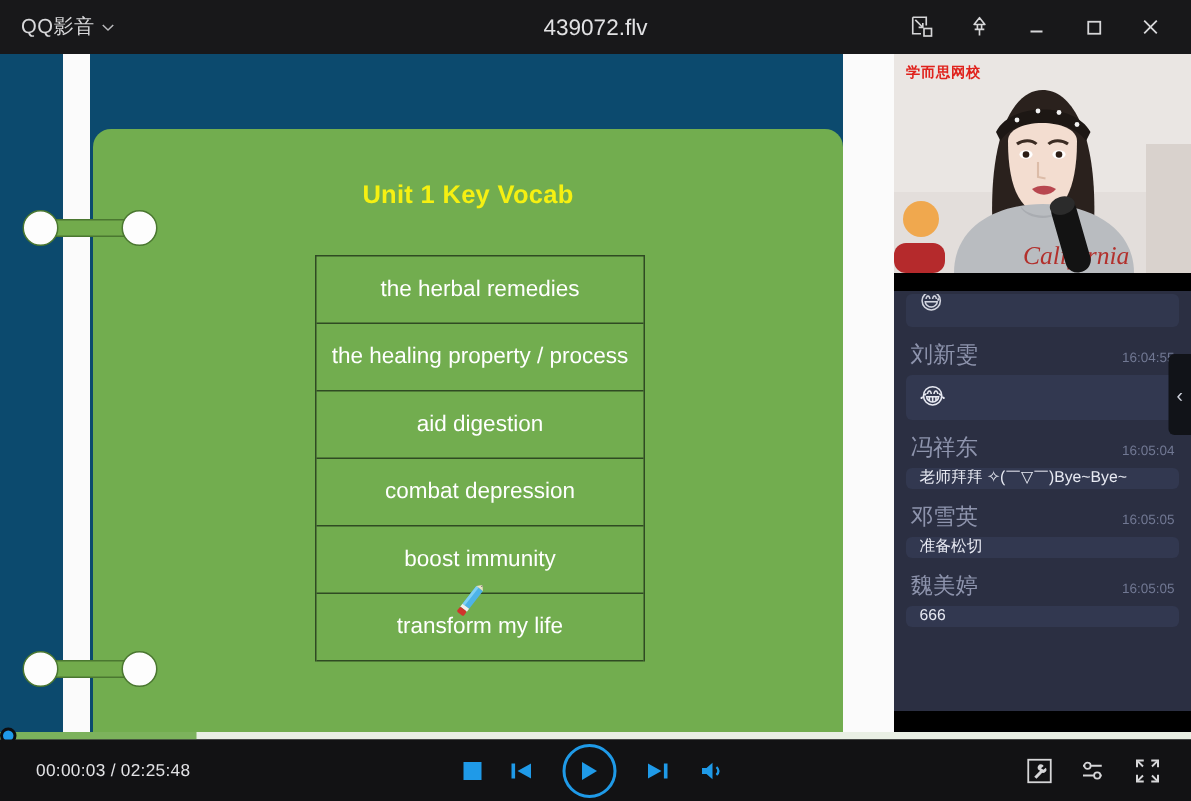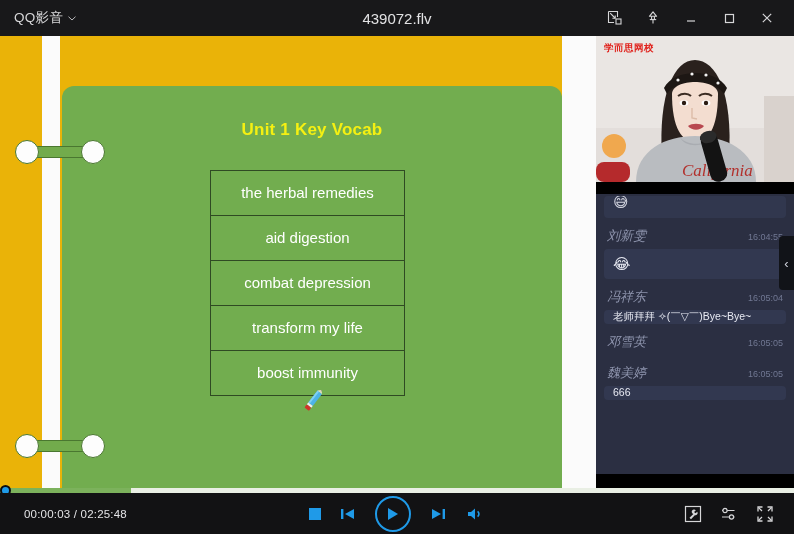--- a/index.html
+++ b/index.html
@@ -32,40 +32,40 @@
   .tb-btn {
     width: 38px; height: 36px; display: flex; align-items: center; justify-content: center;
     cursor: pointer;
   }
   .tb-btn svg { display: block; }
   .tb-btn.close { margin-right: 8px; }
 
   
   .stage {
     position: absolute; left: 0; top: 36px; width: 596px; height: 452px;
-    background: #eab308; overflow: hidden;
+    background: #0c4a6e; overflow: hidden;
   }
   .stage-white-strip {
     position: absolute; left: 42px; top: 0; width: 18px; height: 452px;
     background: #fbfbfb;
   }
   .stage-right-white {
     position: absolute; left: 562px; top: 0; width: 34px; height: 452px;
     background: #fbfbfb;
   }
   .slide-card {
     position: absolute; left: 62px; top: 50px; width: 500px; height: 424px;
     background: #72ad4f; border-radius: 12px 12px 0 0;
   }
   .slide-title {
     position: absolute; left: 0; right: 0; top: 34px; text-align: center;
     color: #f5f012; font-size: 17px; font-weight: bold; letter-spacing: .2px;
   }
   .vocab-table {
-    position: absolute; left: 148px; top: 84px; width: 195px;
+    position: absolute; left: 148px; top: 84px; width: 220px;
     border: 1px solid #2f4a23; border-bottom: none;
   }
   .vocab-row {
     border-bottom: 1px solid #2f4a23;
     min-height: 45px;
     display: flex; align-items: center; justify-content: center;
     color: #ffffff; font-size: 15px; text-align: center;
     padding: 6px 8px; line-height: 1.25;
   }
 
@@ -102,21 +102,21 @@
   }
   .chatlist {
     position: absolute; left: 0; top: 146px; width: 198px; height: 340px;
     padding: 6px 8px 0 8px; overflow: hidden;
   }
   .chat-msg { margin-bottom: 9px; }
   .chat-head {
     display: flex; justify-content: space-between; align-items: baseline;
     padding: 0 3px 4px 3px;
   }
-  .chat-name { color: #8e94ad; font-size: 13px; font-style: italic; }
+  .chat-name { color: #8e94ad; font-size: 15px; }
   .chat-time { color: #6f7governs; }
   .chat-time { color: #717893; font-size: 9px; }
   .chat-bubble {
     background: #323850; border-radius: 4px; padding: 0 9px;
     color: #e7e9f2; font-size: 10.5px; min-height: 14px; line-height: 1.3;
     word-break: break-all;
   }
   .chat-bubble.emoji { font-size: 15px; padding: 5px 9px; }
   .chat-partial { opacity: .9; }
   .panel-collapse {
@@ -217,24 +217,25 @@
   </div>
 
   <div class="stage">
     <div class="stage-white-strip"></div>
     <div class="stage-right-white"></div>
 
     <div class="slide-card">
       <div class="slide-title">Unit 1 Key Vocab</div>
       <div class="vocab-table">
         <div class="vocab-row">the herbal remedies</div>
+        <div class="vocab-row">the healing property / process</div>
         <div class="vocab-row">aid digestion</div>
         <div class="vocab-row">combat depression</div>
+        <div class="vocab-row">boost immunity</div>
         <div class="vocab-row">transform my life</div>
-        <div class="vocab-row">boost immunity</div>
       </div>
     </div>
 
     <div class="barbell" id="barbell-1">
       <div class="bar"></div>
         <div class="ball l"></div>
         <div class="ball r"></div>
     </div>
     <div class="barbell" id="barbell-2">
       <div class="bar"></div>
@@ -321,20 +322,21 @@
           <span class="chat-time">16:05:04</span>
         </div>
         <div class="chat-bubble">老师拜拜 ✧(￣▽￣)Bye~Bye~</div>
       </div>
 
       <div class="chat-msg">
         <div class="chat-head">
           <span class="chat-name">邓雪英</span>
           <span class="chat-time">16:05:05</span>
         </div>
+        <div class="chat-bubble">准备松切</div>
       </div>
 
       <div class="chat-msg">
         <div class="chat-head">
           <span class="chat-name">魏美婷</span>
           <span class="chat-time">16:05:05</span>
         </div>
         <div class="chat-bubble">666</div>
       </div>
 

